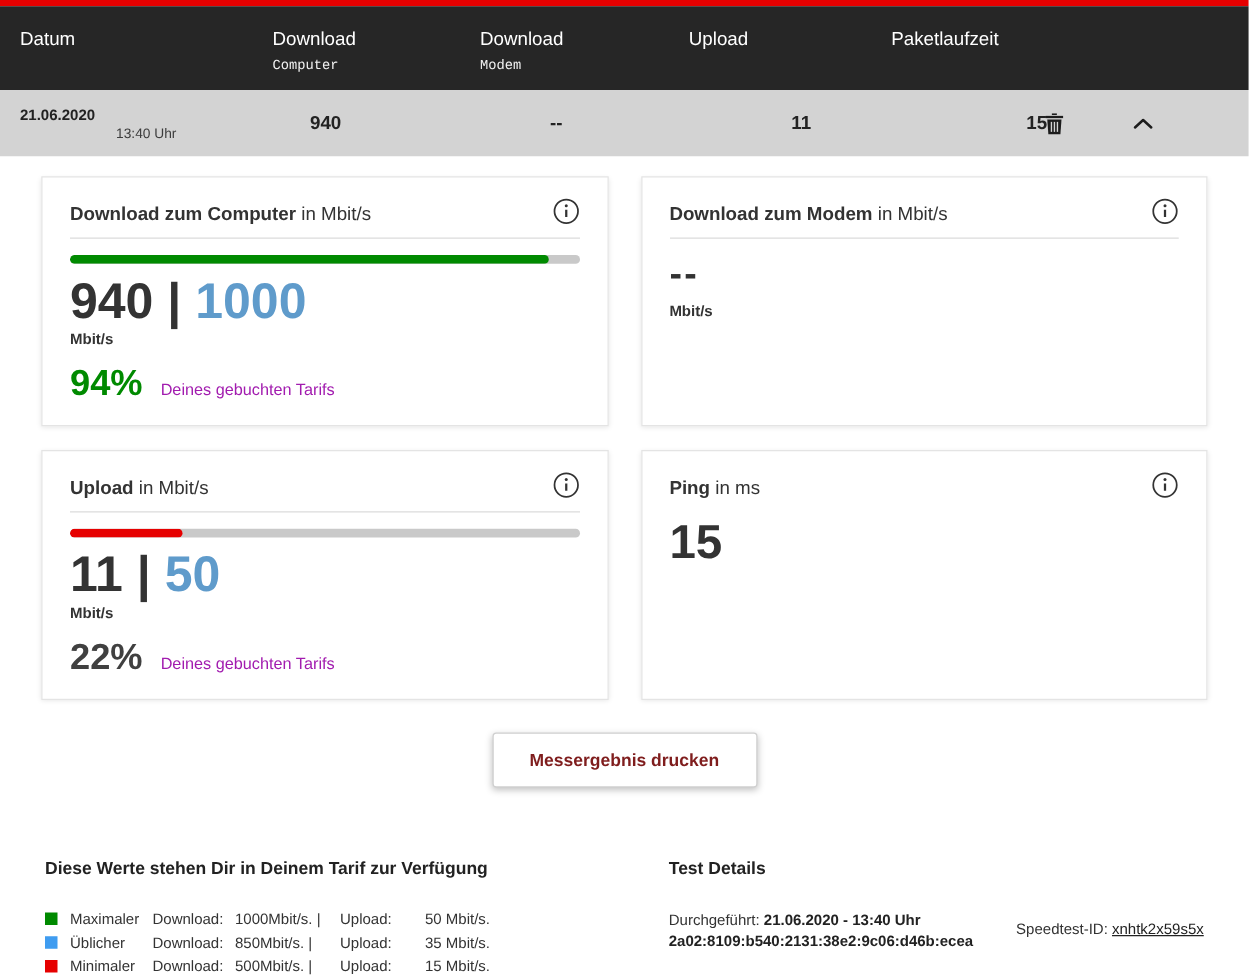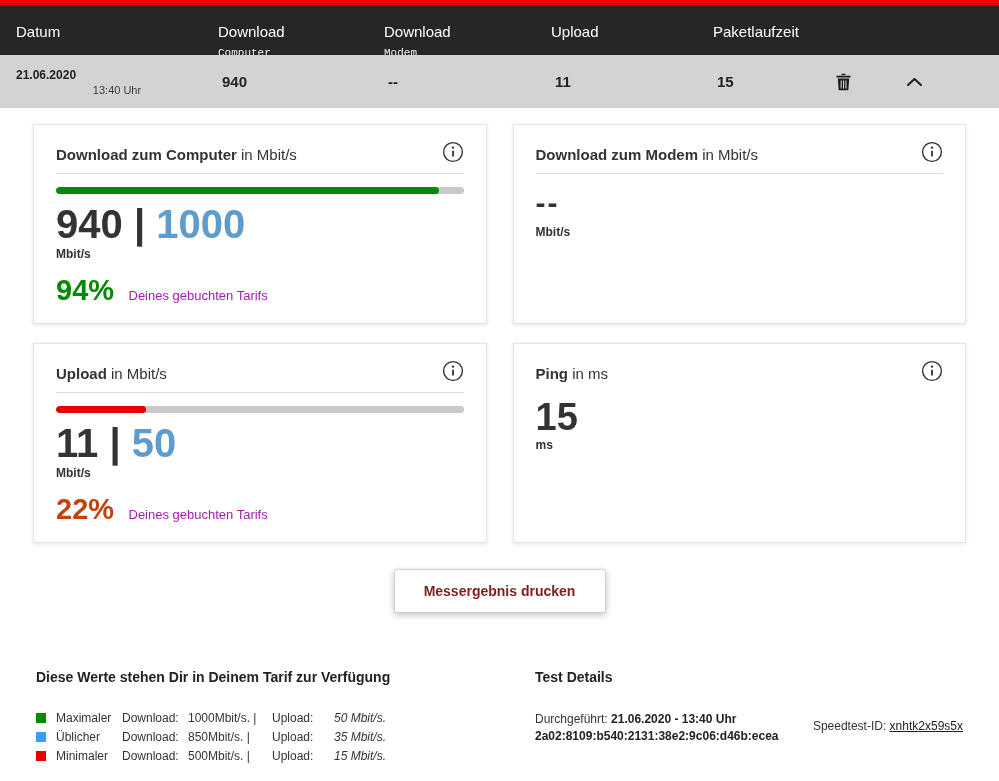--- a/index.html
+++ b/index.html
@@ -10,37 +10,38 @@
     color: #333;
     overflow: hidden;
   }
   
   .red-bar { height: 5px; background: #e60000; }
 
   
   .thead {
     background: #262626;
     color: #fff;
-    height: 50px;
+    height: 67px;
     display: grid;
     grid-template-columns: 202px 166px 167px 162px 1fr;
     padding: 18px 0 0 16px;
   }
   .th-label { font-size: 15px; }
   .th-sub { font-size: 11px; margin-top: 7px; color: #f2f2f2; font-family: Liberation Mono, monospace; }
 
   
   .trow {
     background: #d3d3d3;
     height: 53px;
     display: grid;
     grid-template-columns: 202px 166px 167px 162px 1fr;
     padding-left: 16px;
     align-items: center;
     position: relative;
+    gap: 26px;
   }
   .date { font-size: 12px; font-weight: bold; color: #222; }
   .time { font-size: 11px; color: #3c3c3c; margin-top: 2px; text-align: center; }
   .tval { font-size: 15px; font-weight: bold; color: #222; padding-left: 4px; }
   .icon-btn {
     position: absolute; top: 50%; transform: translateY(-50%);
     background: none; border: none; cursor: pointer; line-height: 0; padding: 4px;
   }
   .trash-btn { right: 144px; }
   .chev-btn { right: 72px; }
@@ -71,21 +72,21 @@
   }
   .fill { height: 100%; border-radius: 4px; }
   .fill-green { background: #008a00; }
   .fill-red { background: #e60000; }
   .value-line { margin-top: 9px; font-size: 40px; font-weight: bold; color: #333; line-height: 1.05; }
   .value-line .max { color: #5f9bcb; }
   .unit { font-size: 12px; font-weight: bold; color: #333; margin-top: 2px; }
   .percent-line { margin-top: 13px; }
   .pct { font-size: 29px; font-weight: bold; }
   .pct-green { color: #008a00; }
-  .pct-red { color: #c2410c; }
+  .pct-red { color: #404040; }
   .pct-label { font-size: 13px; margin-left: 10px; color: #a21caf; }
   .dash-value { font-size: 30px; font-weight: bold; letter-spacing: 2px; margin-top: 14px; line-height: 1; }
   .dash-unit { margin-top: 7px; }
   .ping-value { font-size: 38px; font-weight: bold; margin-top: 16px; line-height: 1; }
 
   
   .print-wrap { text-align: center; margin-top: 26px; }
   .print-btn {
     min-width: 212px; padding: 13px 26px;
     font-family: "Liberation Sans", sans-serif;
@@ -104,21 +105,21 @@
   .legend-row {
     display: grid;
     grid-template-columns: 20px 66px 66px 84px 56px 64px;
     align-items: center;
     font-size: 12px;
     margin-bottom: 5px;
     color: #333;
   }
   .swatch { width: 10px; height: 10px; display: inline-block; }
   .lg-dl-val { text-align: left; padding-right: 8px; }
-  .lg-ul-val { text-align: center; font-style: italic; }
+  .lg-ul-val { text-align: right; }
   .details { flex: 1; position: relative; margin-left: 29px; }
   .details-rows { margin-top: 26px; font-size: 12px; line-height: 17px; color: #333; }
   .details-rows b { font-weight: bold; color: #222; }
   .speedtest-id { position: absolute; top: 50px; right: 0; font-size: 12px; color: #333; }
   .st-link { color: #222; text-decoration: underline; cursor: pointer; font-weight: normal; }
 </style>
 </head>
 <body>
 
 <div class="red-bar"></div>
@@ -271,21 +272,20 @@
         <span>
           <svg width="22" height="22" viewBox="0 0 22 22">
               <circle cx="11" cy="11" r="9.4" fill="none" stroke="#333" stroke-width="1.4"></circle>
               <line x1="11" y1="9.8" x2="11" y2="15.6" stroke="#333" stroke-width="1.8"></line>
               <circle cx="11" cy="6.6" r="1.2" fill="#333"></circle>
             </svg>
         </span>
       </button>
     </div>
     <div class="ping-value">15</div>
-    <div class="unit">ms</div>
   </section>
 
 </div>
 
 <div class="print-wrap">
   <button class="print-btn">Messergebnis drucken</button>
 </div>
 
 <div class="bottom">
 

